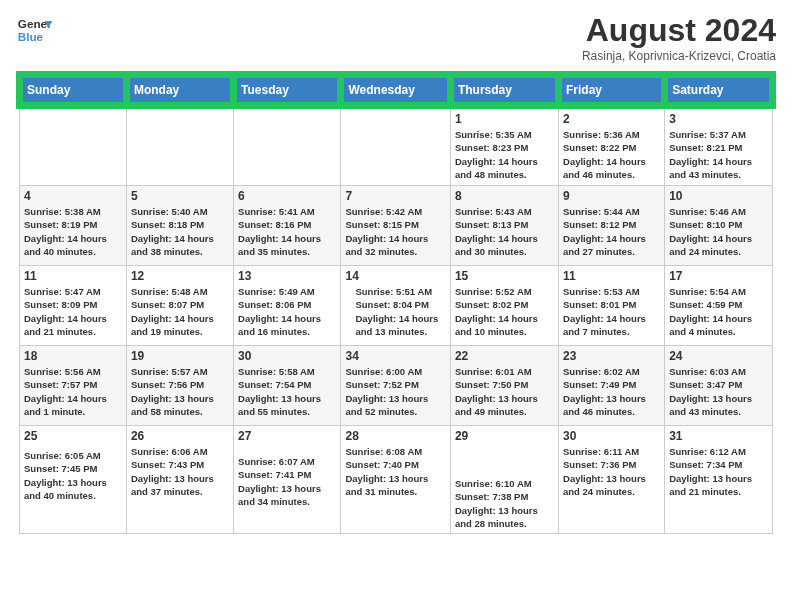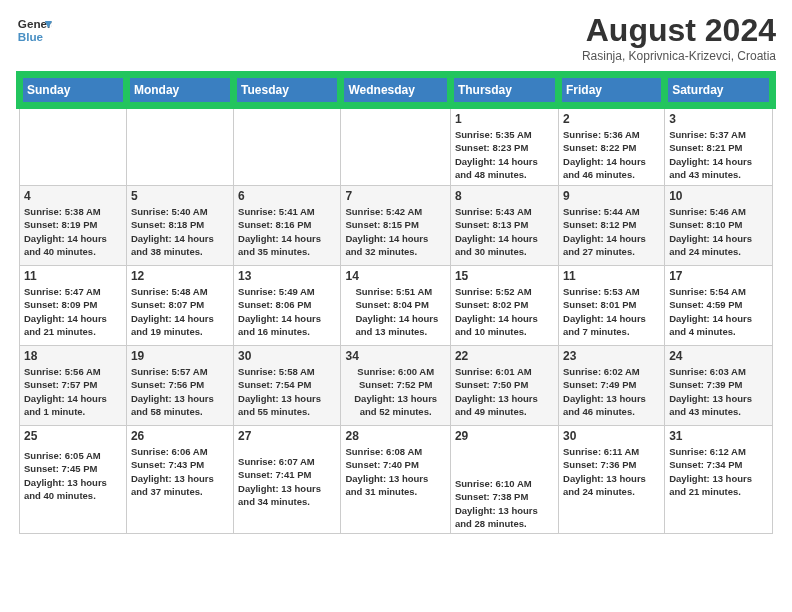--- a/index.html
+++ b/index.html
@@ -263,21 +263,21 @@
           </td>
           <td>
             <span class="day-num">30</span>
             <div class="day-info" style="white-space: pre-line;">Sunrise: 5:58 AM
 Sunset: 7:54 PM
 Daylight: 13 hours
 and 55 minutes.</div>
           </td>
           <td>
             <span class="day-num">34</span>
-            <div class="day-info" style="white-space: pre-line; text-align: center;">Sunrise: 6:00 AM
+            <div class="day-info" style="white-space: pre-line;">Sunrise: 6:00 AM
 Sunset: 7:52 PM
 Daylight: 13 hours
 and 52 minutes.</div>
           </td>
           <td>
             <span class="day-num">22</span>
             <div class="day-info" style="white-space: pre-line;">Sunrise: 6:01 AM
 Sunset: 7:50 PM
 Daylight: 13 hours
 and 49 minutes.</div>
@@ -285,21 +285,21 @@
           <td>
             <span class="day-num">23</span>
             <div class="day-info" style="white-space: pre-line;">Sunrise: 6:02 AM
 Sunset: 7:49 PM
 Daylight: 13 hours
 and 46 minutes.</div>
           </td>
           <td>
             <span class="day-num">24</span>
             <div class="day-info" style="white-space: pre-line;">Sunrise: 6:03 AM
-Sunset: 7:39 PM
+Sunset: 3:47 PM
 Daylight: 13 hours
 and 43 minutes.</div>
           </td>
         </tr>
         <tr>
           <td>
             <span class="day-num">25</span>
             <div class="day-info" style="white-space: pre-line; margin-top: 6px;">Sunrise: 6:05 AM
 Sunset: 7:45 PM
 Daylight: 13 hours

